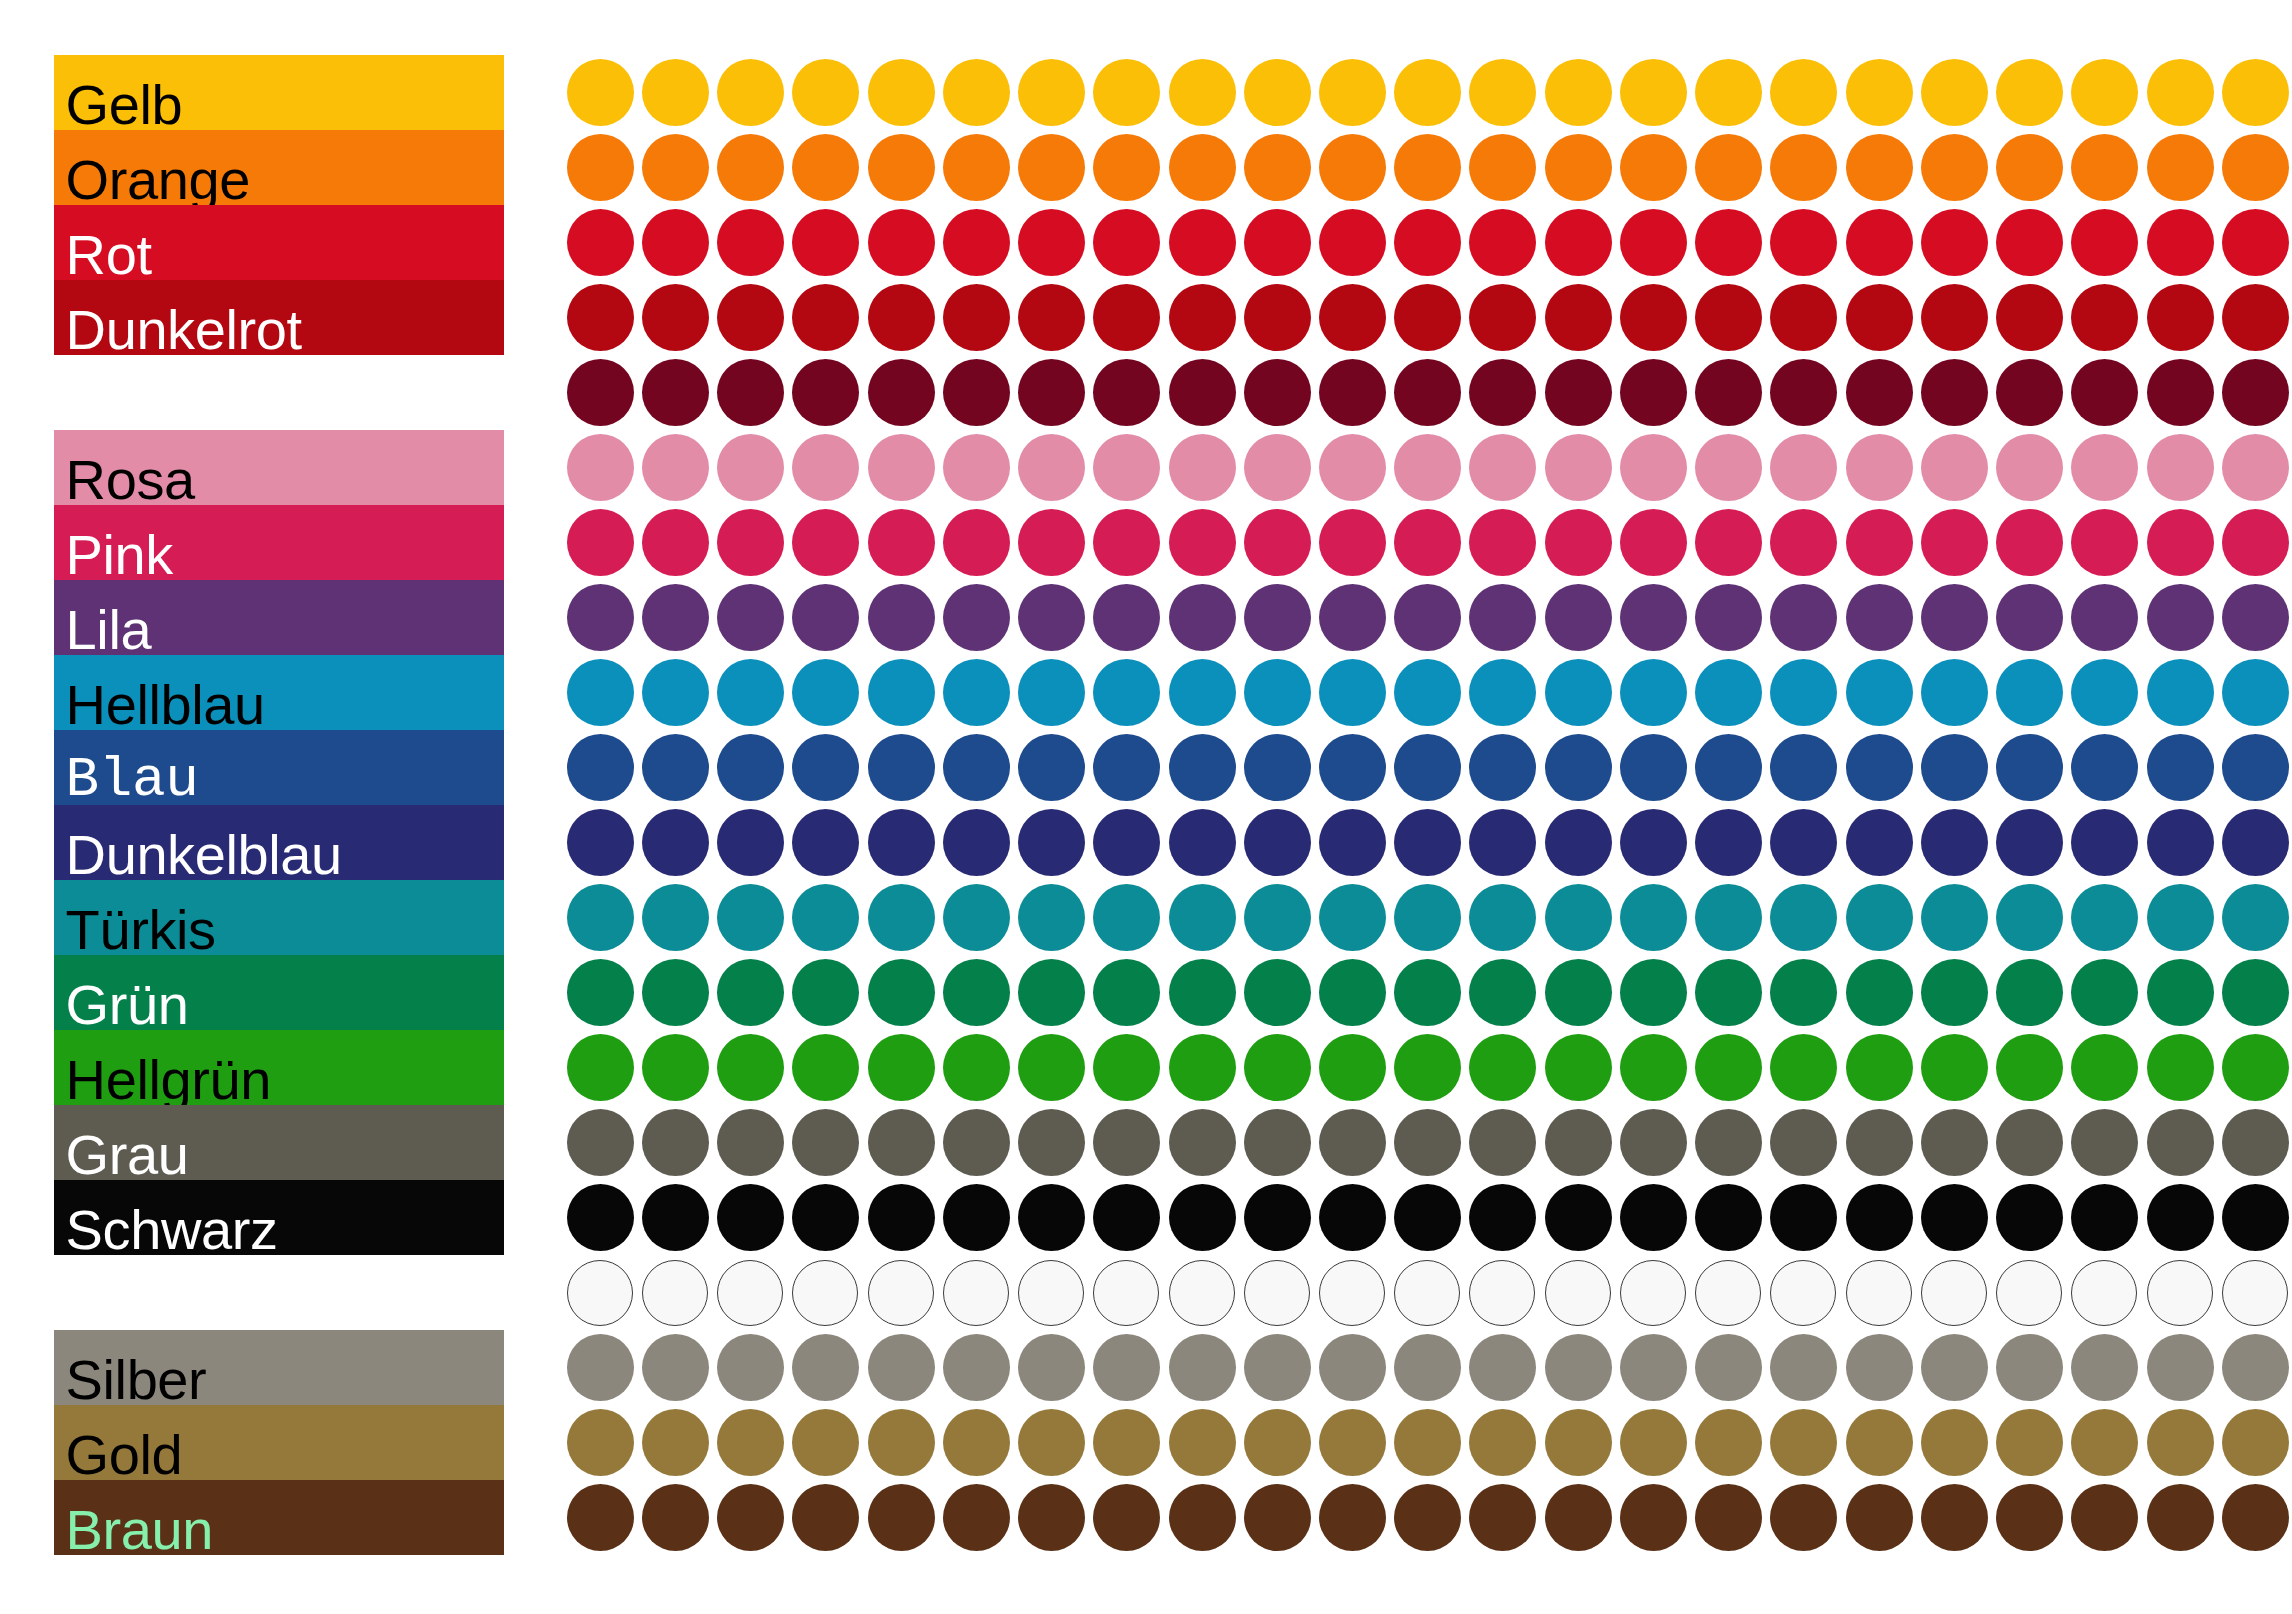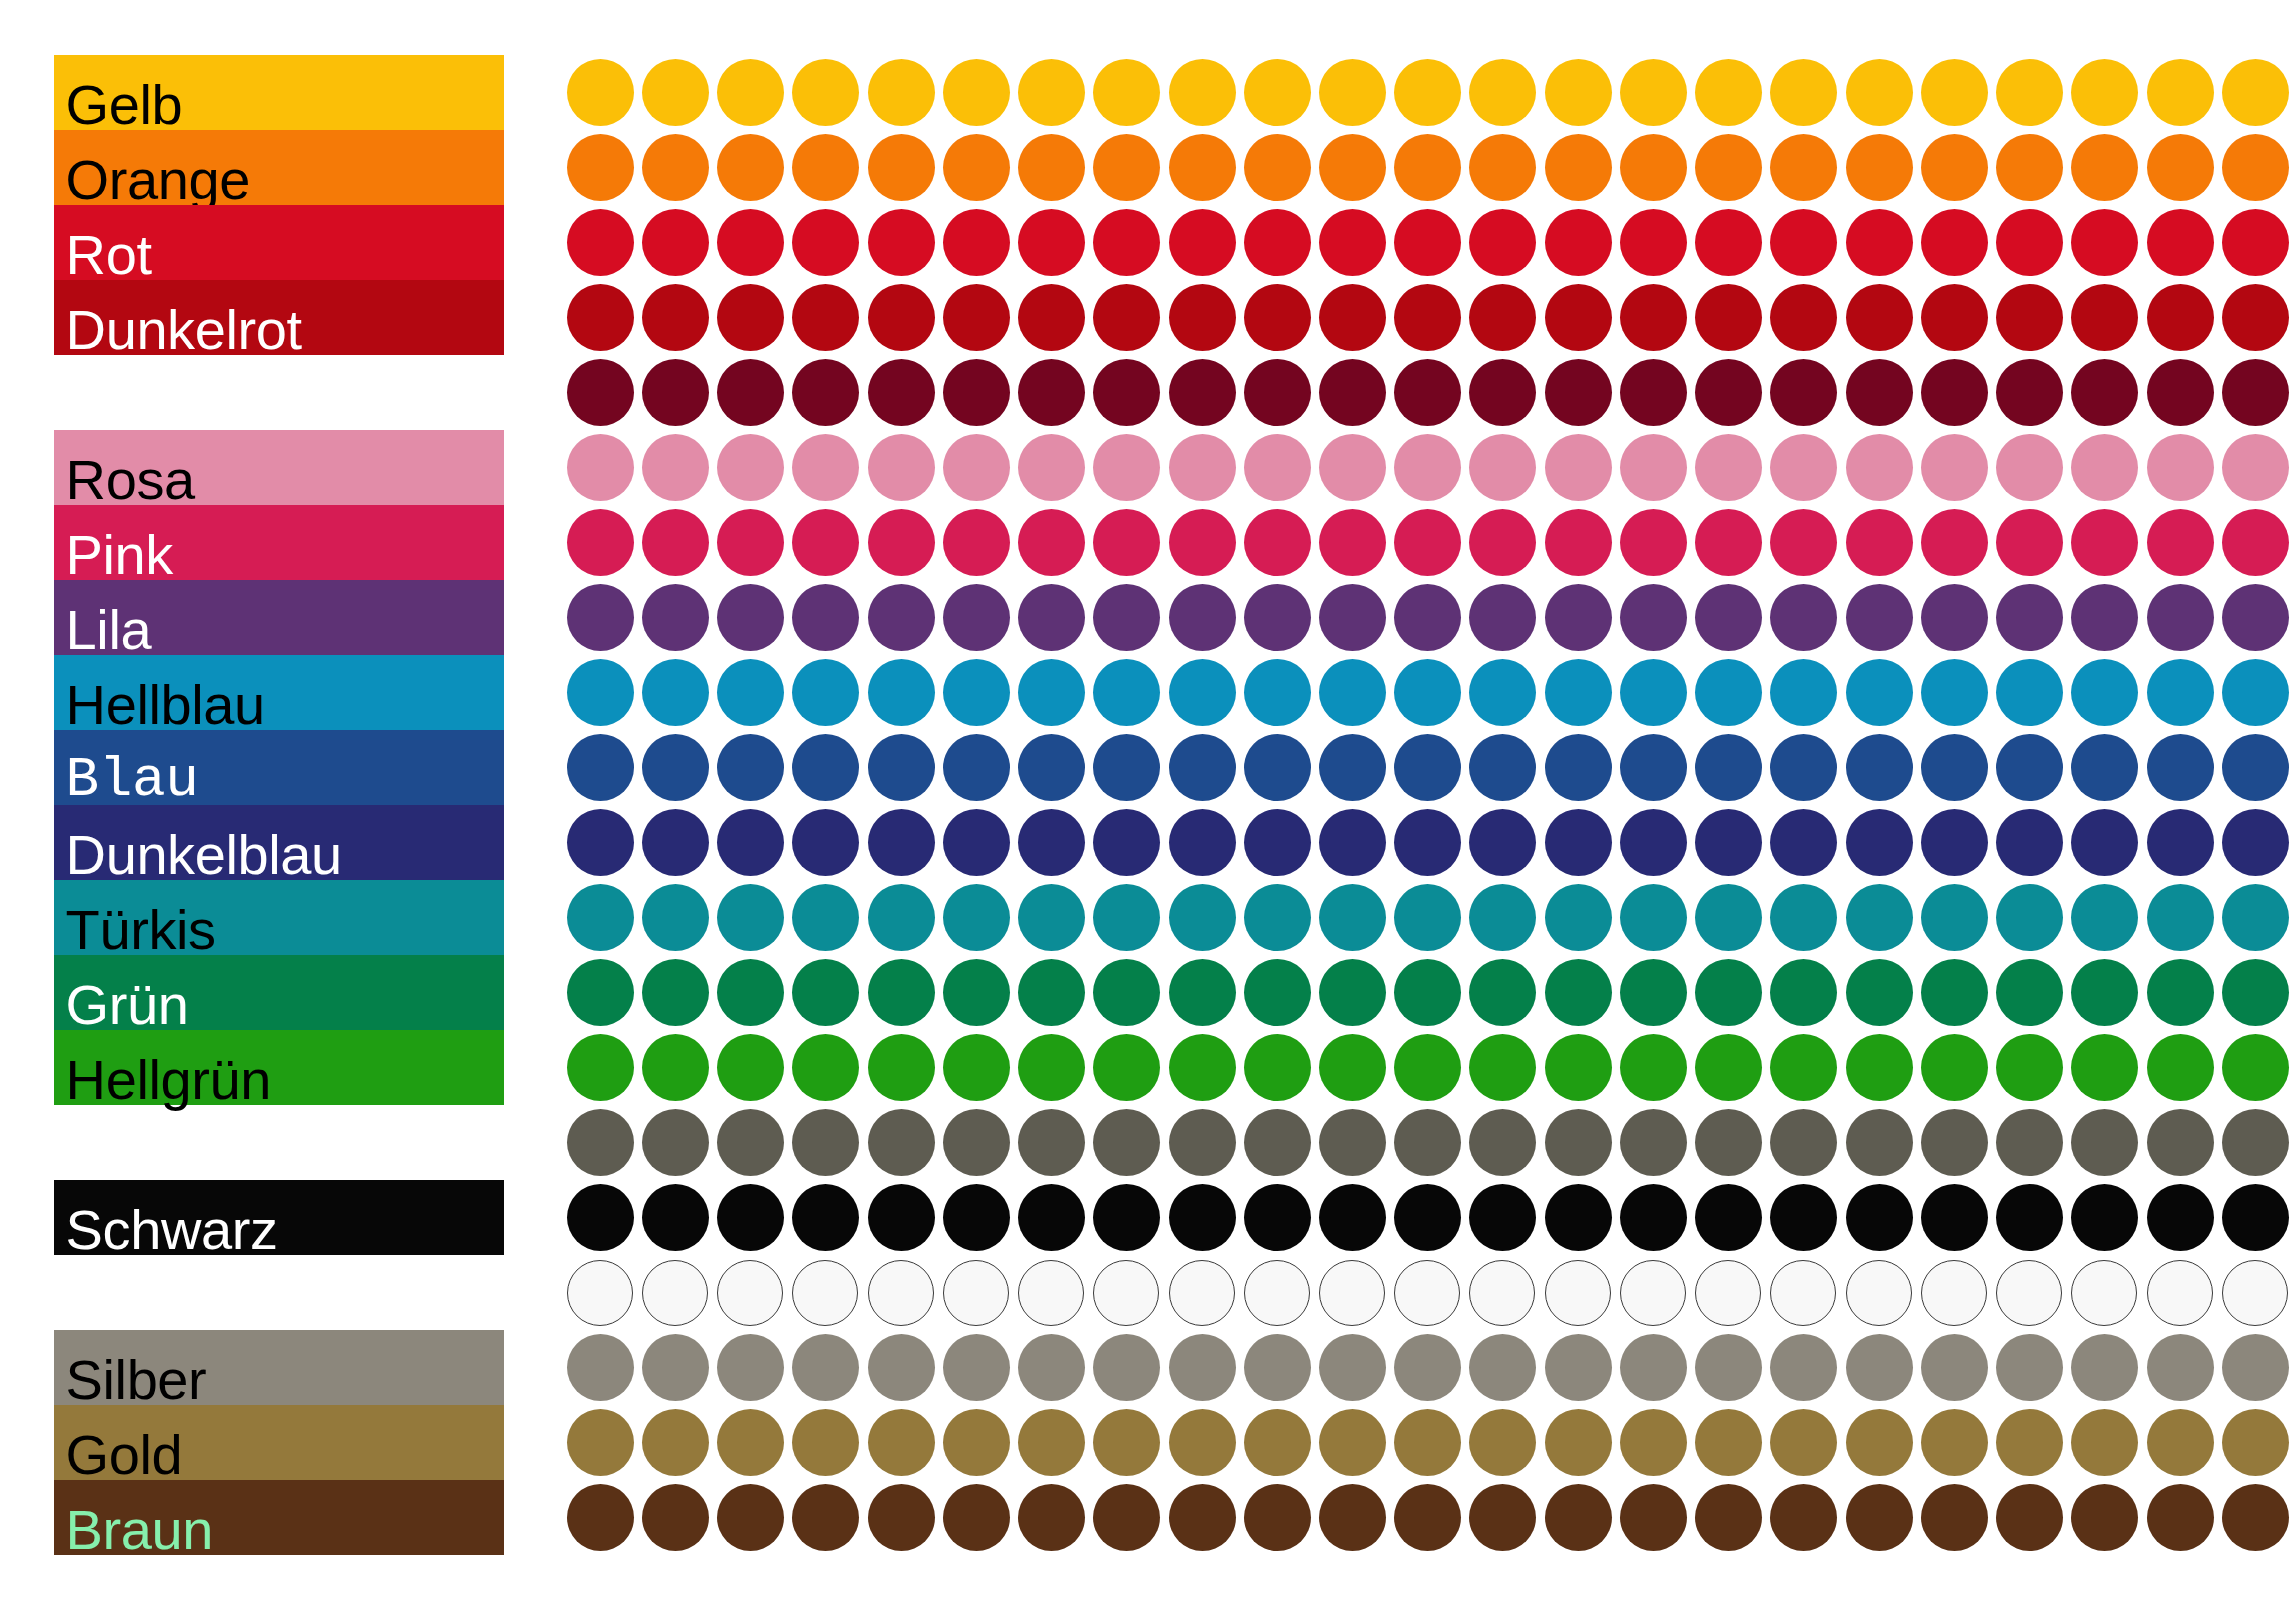--- a/index.html
+++ b/index.html
@@ -495,20 +495,23 @@
           <div class="dot" style="left: 1257px; background: rgb(31, 158, 18);"></div>
           <div class="dot" style="left: 1333px; background: rgb(31, 158, 18);"></div>
           <div class="dot" style="left: 1408px; background: rgb(31, 158, 18);"></div>
           <div class="dot" style="left: 1483px; background: rgb(31, 158, 18);"></div>
           <div class="dot" style="left: 1558px; background: rgb(31, 158, 18);"></div>
           <div class="dot" style="left: 1634px; background: rgb(31, 158, 18);"></div>
           <div class="dot" style="left: 1709px; background: rgb(31, 158, 18);"></div>
         </div>
       </div>
       <div class="color-row">
+        <div class="swatch-label" style="background: rgb(94, 92, 81);">
+          <span class="swatch-label-text" style="color: rgb(255, 255, 255);">Grau</span>
+        </div>
         <div class="dot-strip">
           <div class="dot" style="left: 54px; background: rgb(94, 92, 81);"></div>
           <div class="dot" style="left: 129px; background: rgb(94, 92, 81);"></div>
           <div class="dot" style="left: 204px; background: rgb(94, 92, 81);"></div>
           <div class="dot" style="left: 279px; background: rgb(94, 92, 81);"></div>
           <div class="dot" style="left: 355px; background: rgb(94, 92, 81);"></div>
           <div class="dot" style="left: 430px; background: rgb(94, 92, 81);"></div>
           <div class="dot" style="left: 505px; background: rgb(94, 92, 81);"></div>
           <div class="dot" style="left: 580px; background: rgb(94, 92, 81);"></div>
           <div class="dot" style="left: 656px; background: rgb(94, 92, 81);"></div>

